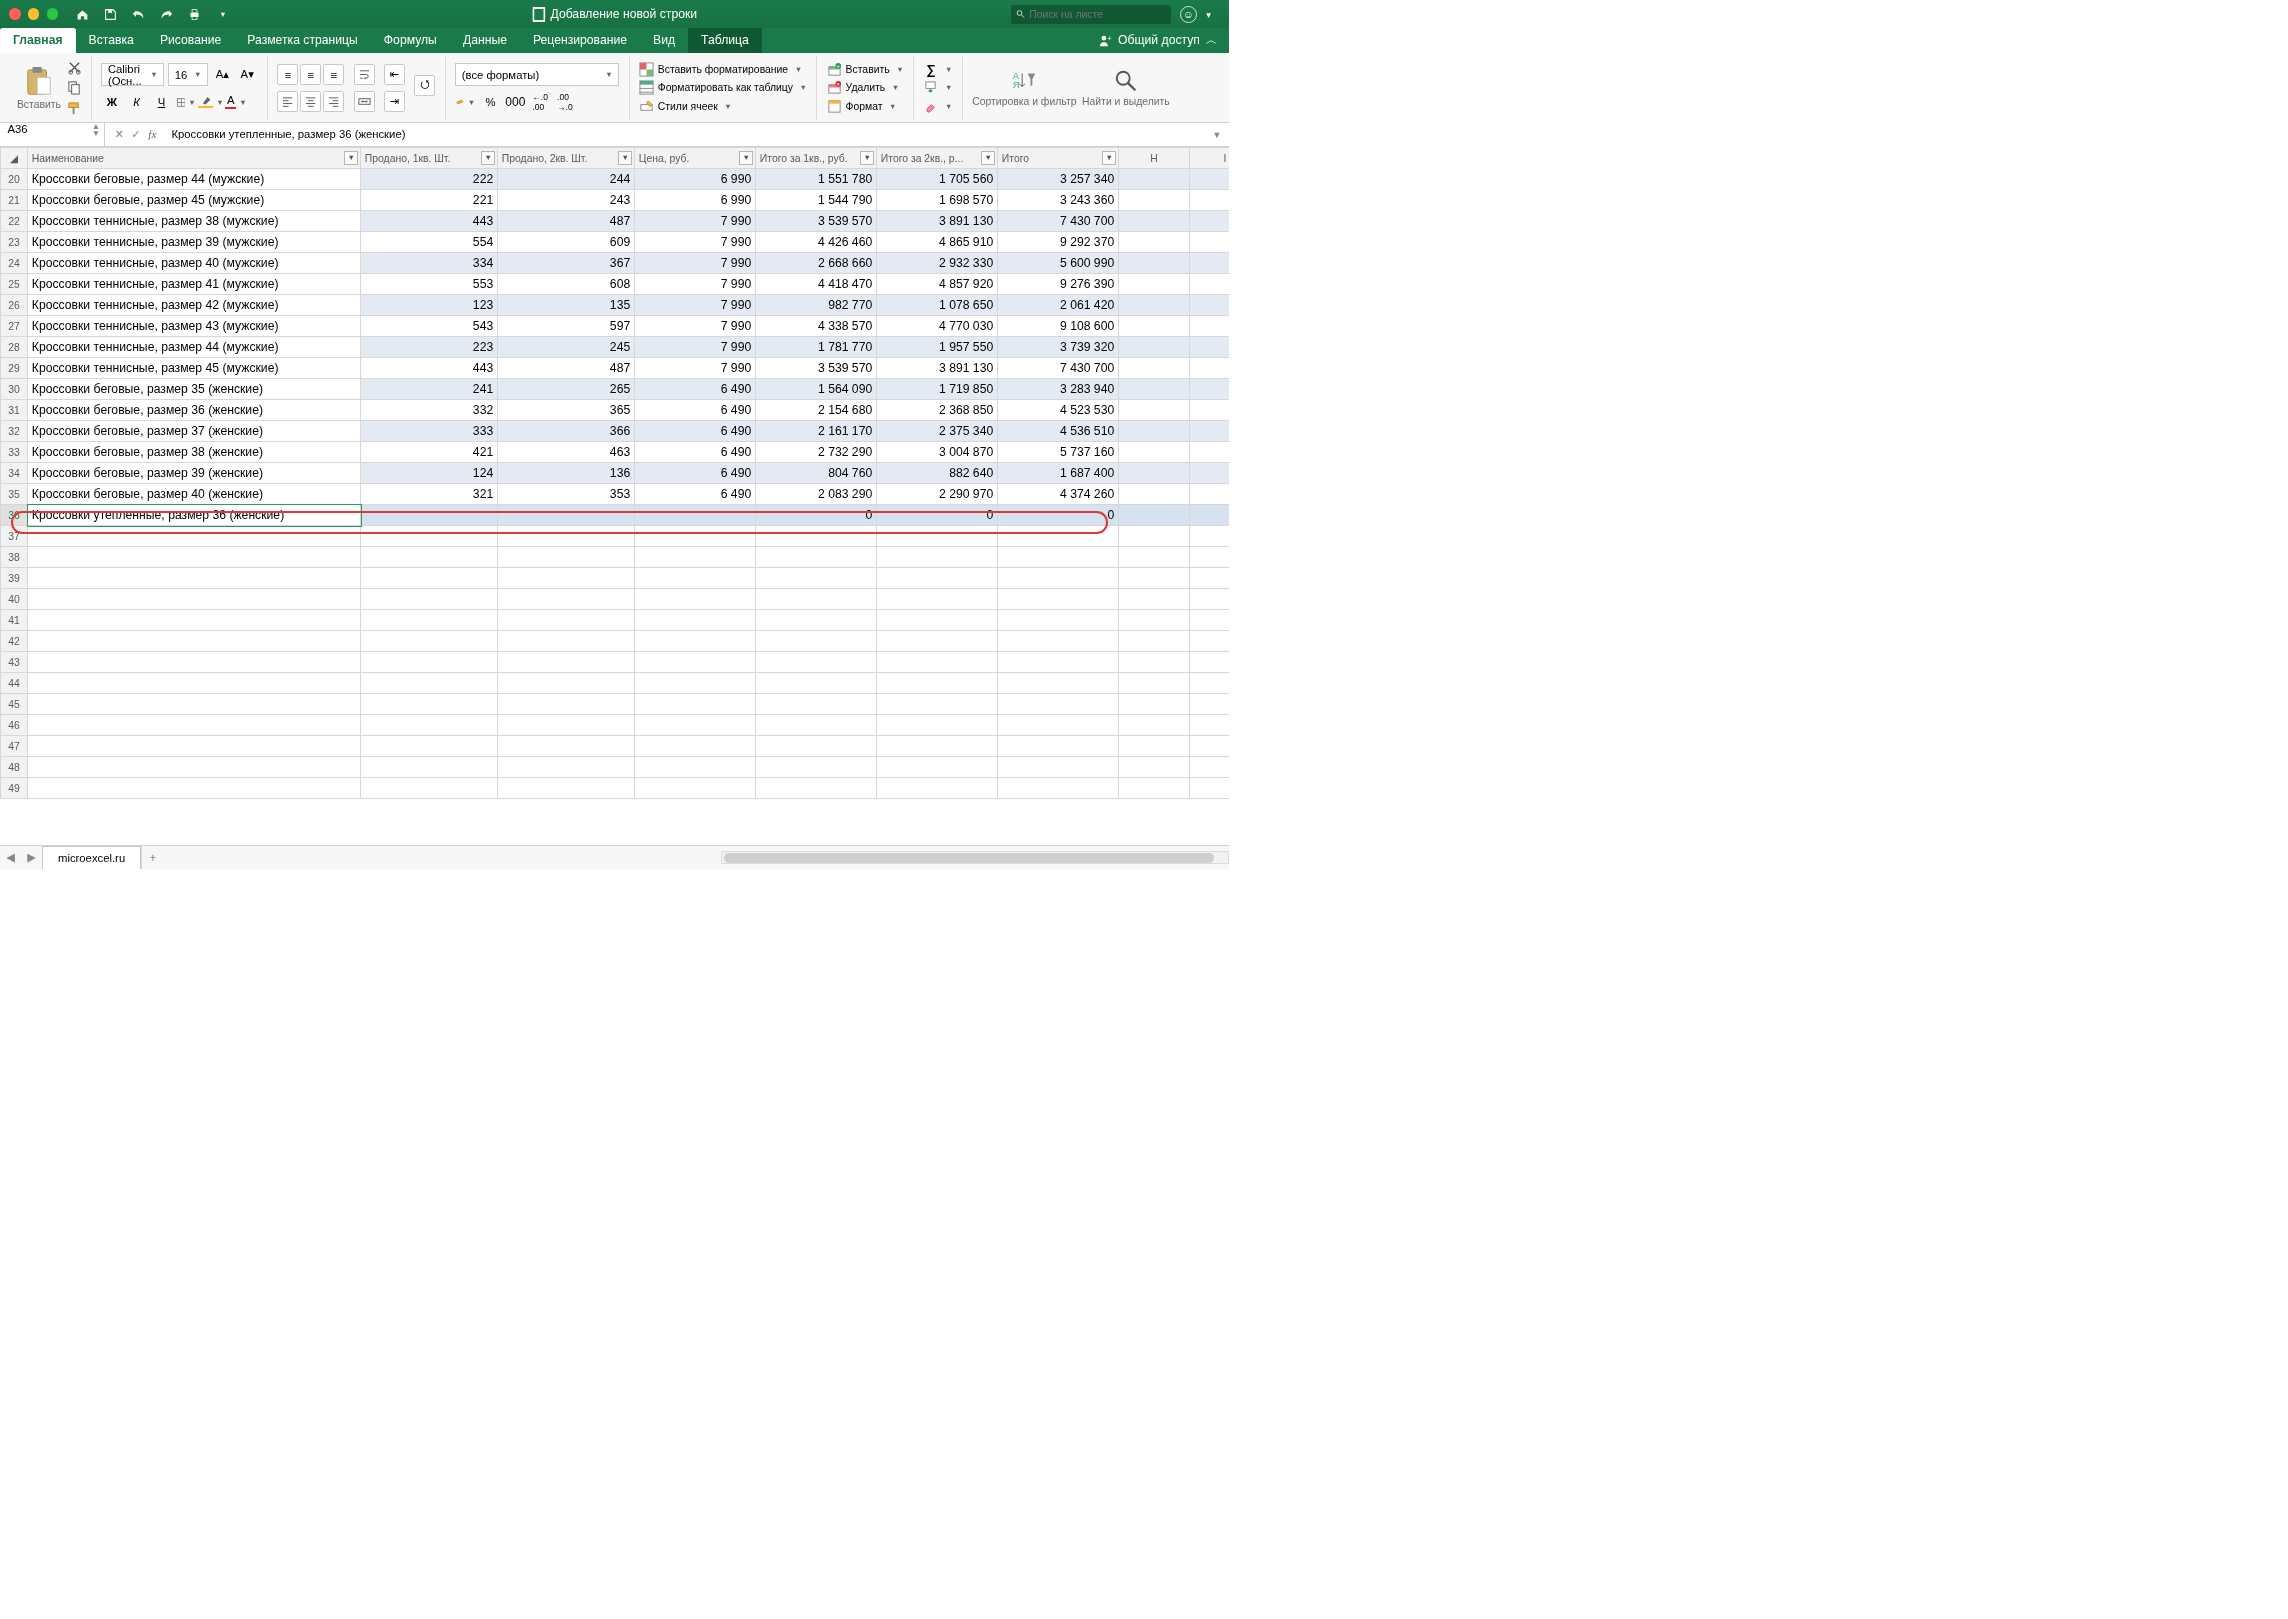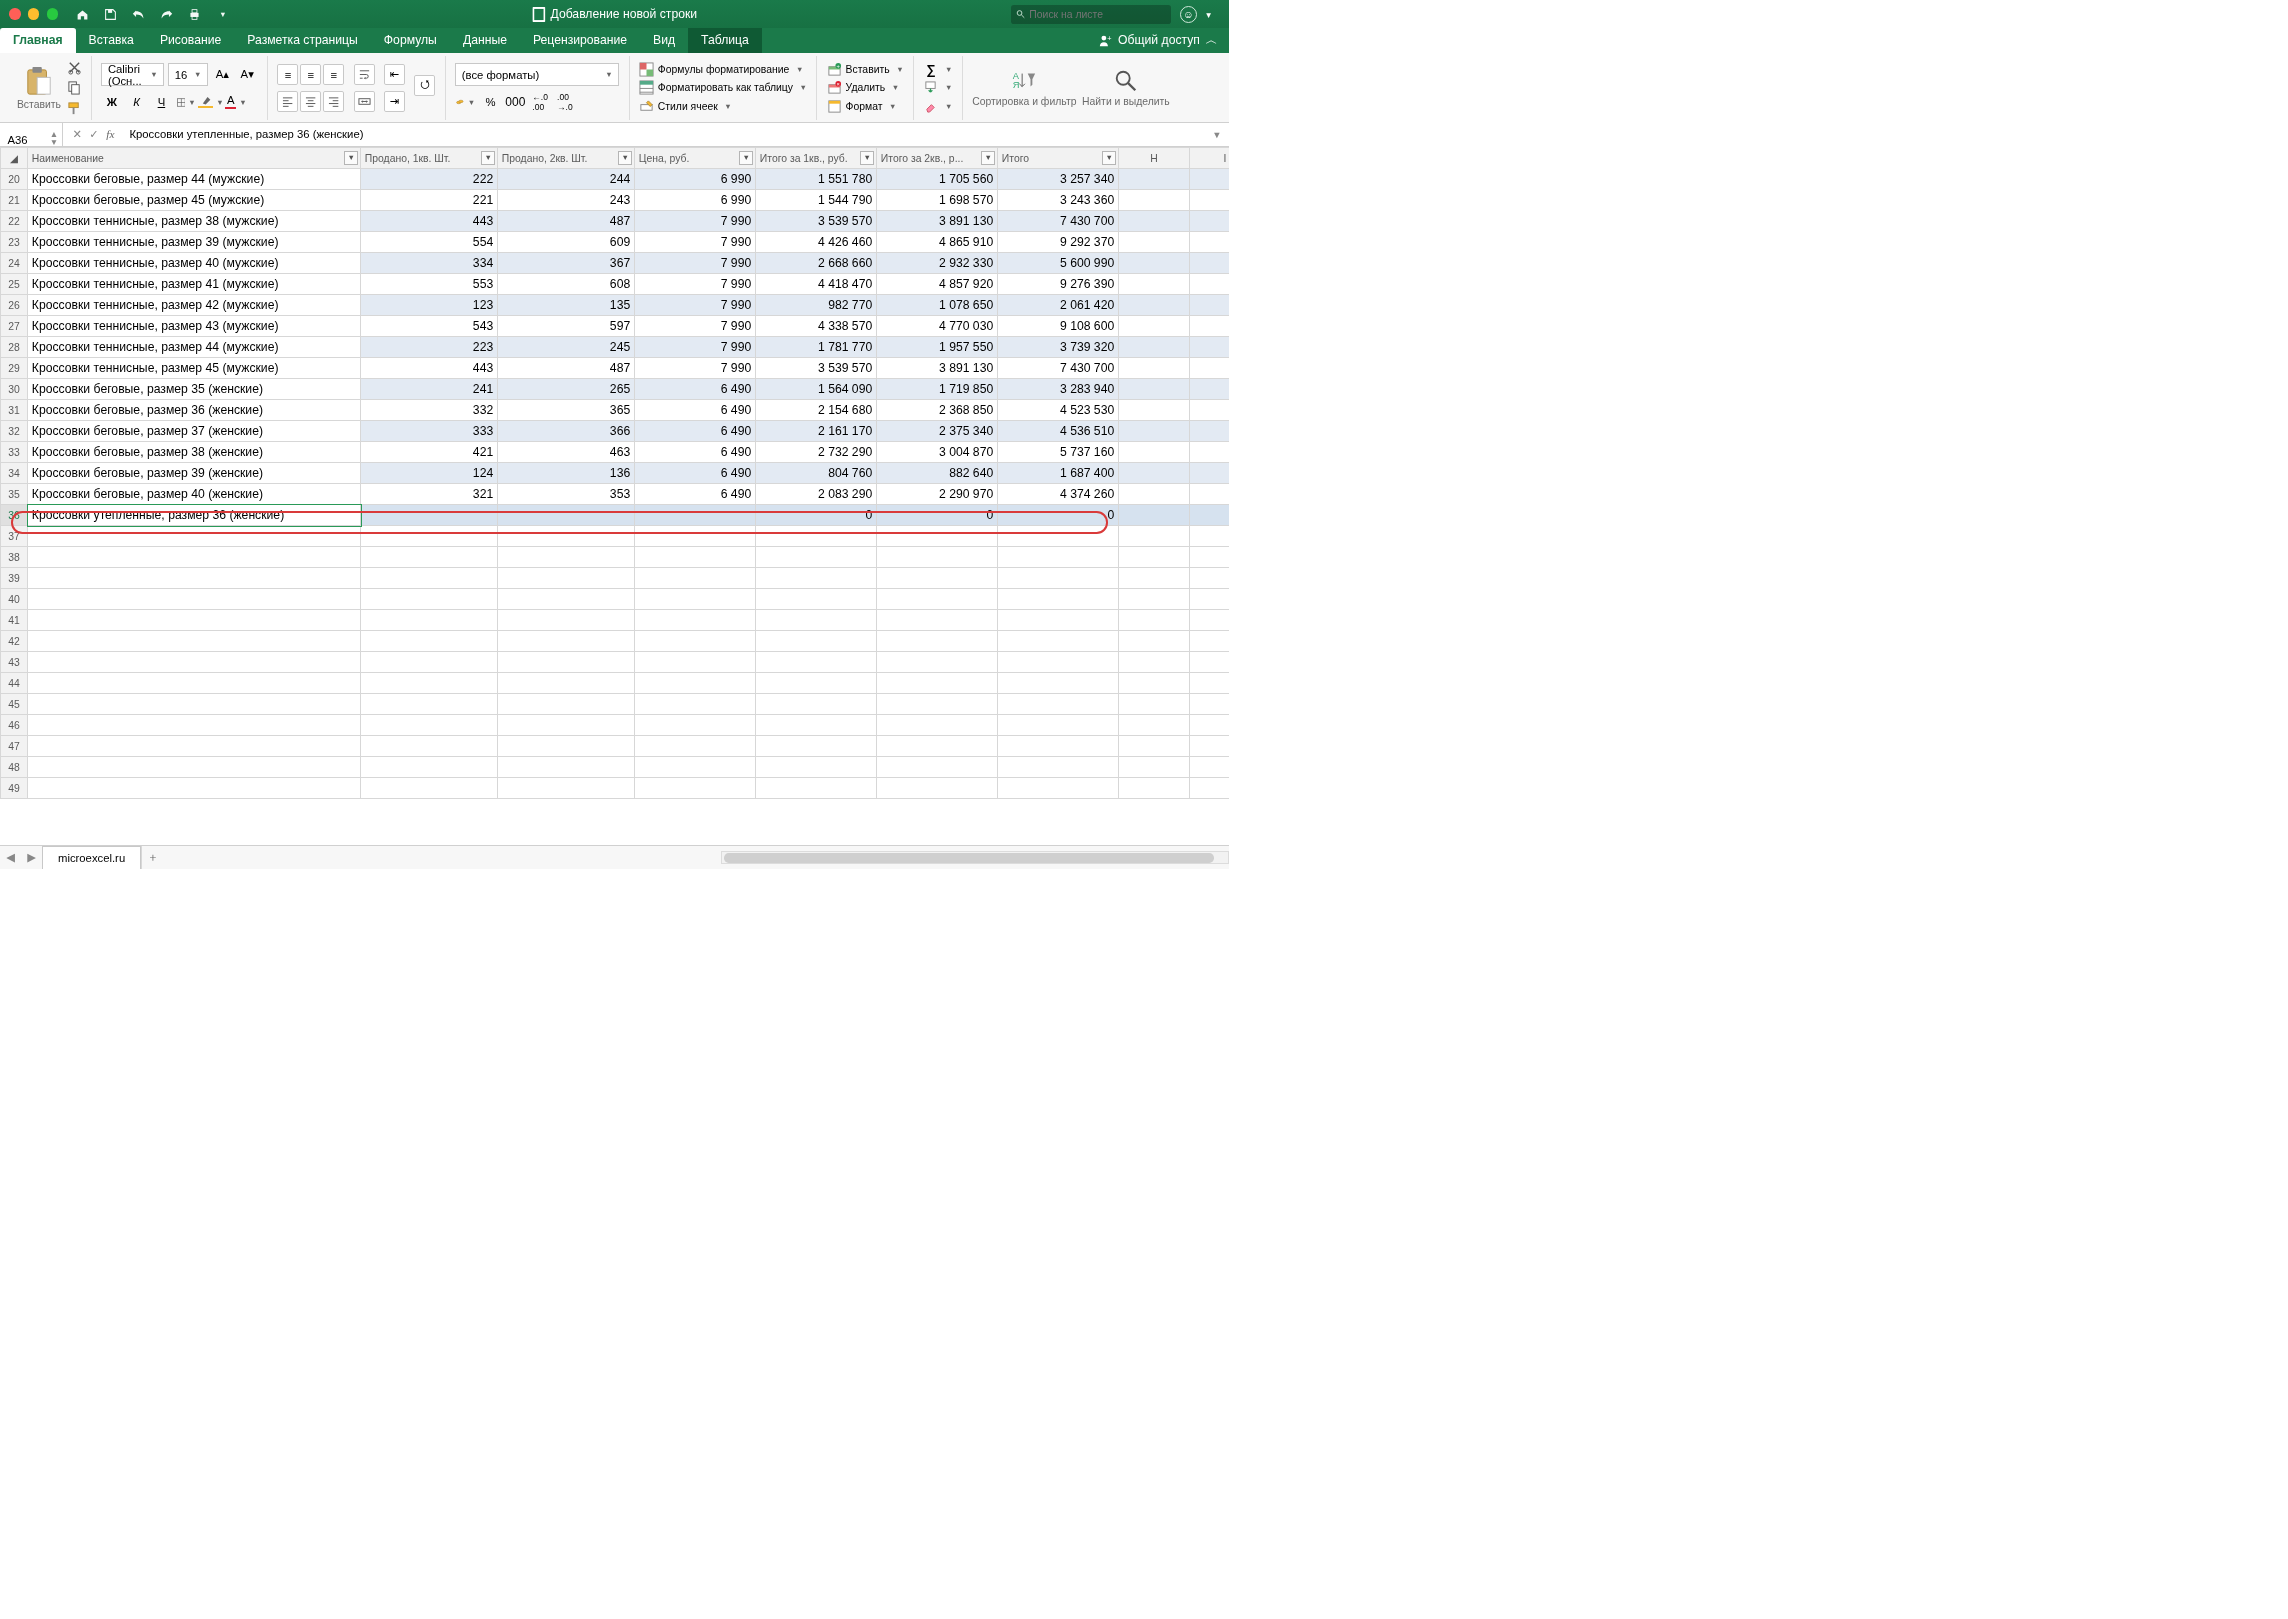--- a/index.html
+++ b/index.html
@@ -36,21 +36,21 @@
   .b-row { display:flex; gap:1.9px; }
   .fmt { font-size:11.3px; width:21px; height:21px; display:flex; align-items:center; justify-content:center; border:0.9px solid transparent; cursor:pointer; }
   .underline-bar { display:inline-block; border-bottom:2.8px solid #f5b92e; padding:0 1.9px 0.9px; line-height: 1; }
   .underline-red { display:inline-block; border-bottom:2.8px solid #d23; padding:0 1.9px 0.9px; line-height: 1; }
   .fmt-pick { width:63px; }
   .fmt-pick.long { width:164px; }
   .ribbon-label { font-size:10.4px; white-space:nowrap; display:flex; align-items:center; gap:3.8px; cursor:pointer; }
   .ribbon-label .ico { width:15px; height:15px; display:inline-flex; align-items:center; justify-content:center; }
   
   .formula-bar { height: 24.5px; border-bottom: 0.9px solid #d0d0d0; display: flex; align-items: center; font-size: 11.3px; }
-  .name-box { width: 63px; border-right: 0.9px solid #d0d0d0; height: 100%; display:flex; align-items:flex-end; padding-left:7.5px; position:relative; cursor:text; }
+  .name-box { width: 105px; border-right: 0.9px solid #d0d0d0; height: 100%; display:flex; align-items:flex-start; padding-left:7.5px; position:relative; cursor:text; }
   .name-box .stepper { margin-left:auto; font-size:8.5px; color:#888; padding-right:3.8px; display:flex; flex-direction:column; line-height:7.5px; }
   .fx-controls { display:flex; align-items:center; gap:7.5px; padding: 0 9.4px; color:#888; }
   .fx-controls span { cursor:pointer; }
   .fx { font-style: italic; font-family: Georgia, serif; color:#666; }
   .fx-text { flex:1; padding-left: 5.6px; cursor:text; }
   .fx-expand { margin-left:auto; padding-right:7.5px; color:#888; font-size:9.4px; cursor:pointer; }
   
   .grid-area { position:relative; height: 698px; background:#fff; overflow:hidden; }
   .grid-scroll { position:absolute; inset: 0; overflow: hidden; }
   table.grid { border-collapse: collapse; table-layout: fixed; width: 1229px; }
@@ -321,21 +321,21 @@
   <div class="grp">
     <div class="col-stack" style="gap:3.8px;">
       <div class="ribbon-label">
           <span class="ico">
             <svg width="15" height="15" viewBox="0 0 16 16">
               <rect x="1" y="1" width="14" height="14" fill="#fff" stroke="#888"></rect>
               <rect x="1" y="1" width="7" height="7" fill="#d66"></rect>
               <rect x="8" y="8" width="7" height="7" fill="#7b7"></rect>
             </svg>
           </span>
-          <span>Формулы форматирование</span>
+          <span>Вставить форматирование</span>
           <span class="drop-arr">▼</span>
         </div>
       <div class="ribbon-label">
           <span class="ico">
             <svg width="15" height="15" viewBox="0 0 16 16">
               <rect x="1" y="1" width="14" height="14" fill="#fff" stroke="#888"></rect>
               <rect x="1" y="1" width="14" height="4" fill="#5a8"></rect>
               <line x1="1" y1="9" x2="15" y2="9" stroke="#888"></line>
               <line x1="1" y1="13" x2="15" y2="13" stroke="#888"></line>
             </svg>

